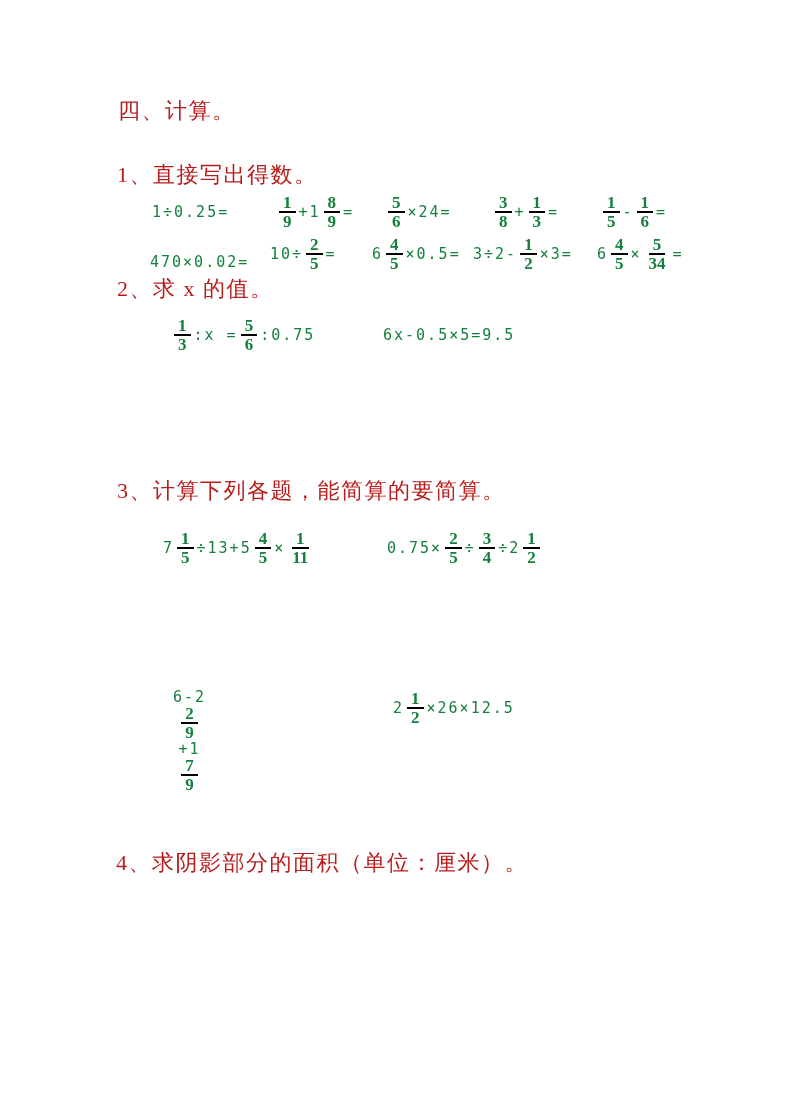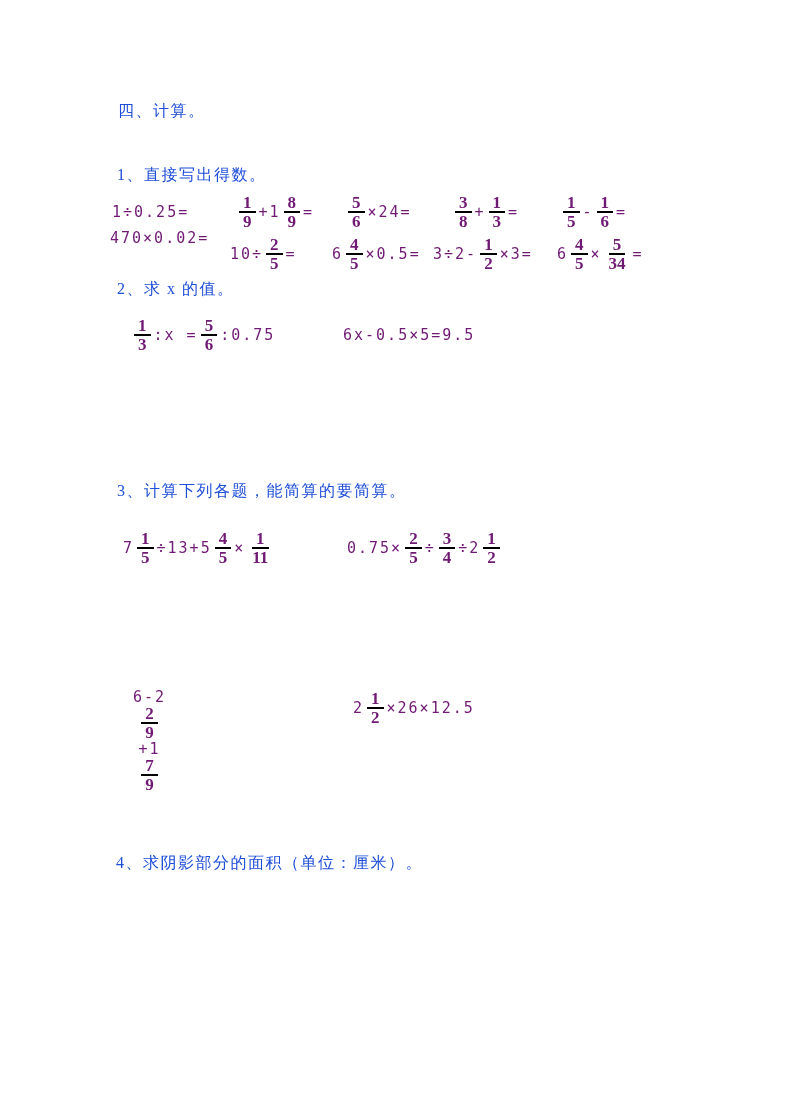--- a/index.html
+++ b/index.html
@@ -9,37 +9,38 @@
     width: 790px;
     height: 1119px;
     background: #ffffff;
     color: #000000;
     overflow: hidden;
     font-family: "Liberation Serif", serif;
   }
   .heading {
     position: absolute;
     font-family: "Liberation Serif", serif;
-    font-size: 16px;
+    font-size: 22px;
     font-weight: normal;
     letter-spacing: 1.5px;
     white-space: nowrap;
-    color: #1d4ed8;
+    color: #b91c1c;
     line-height: 19px;
   }
   .expr {
     position: absolute;
     height: 40px;
     display: flex;
     align-items: center;
     white-space: nowrap;
     font-family: "DejaVu Sans Mono", "Liberation Mono", monospace;
     font-size: 15px;
     letter-spacing: 2px;
-    color: #701a75;
+    color: #15803d;
+    margin-left: 40px;
   }
   .expr .tk { display: inline-block; }
   .frac {
     display: inline-flex;
     flex-direction: column;
     align-items: center;
     margin: 0 3px;
     font-family: "Liberation Serif", serif;
     font-weight: bold;
     font-size: 17px;
@@ -105,21 +106,21 @@
         <span class="den">5</span>
       </span>
       <span class="tk">-</span>
       <span class="frac">
         <span class="num">1</span>
         <span class="den">6</span>
       </span>
       <span class="tk">=</span>
     </div>
 
-  <div class="expr" style="left:110px; top:218px;">
+  <div class="expr" style="left:110px; top:242px;">
       <span class="tk">470×0.02=</span>
     </div>
   <div class="expr" style="left:230px; top:234px;">
       <span class="tk">10÷</span>
       <span class="frac">
         <span class="num">2</span>
         <span class="den">5</span>
       </span>
       <span class="tk">=</span>
     </div>

